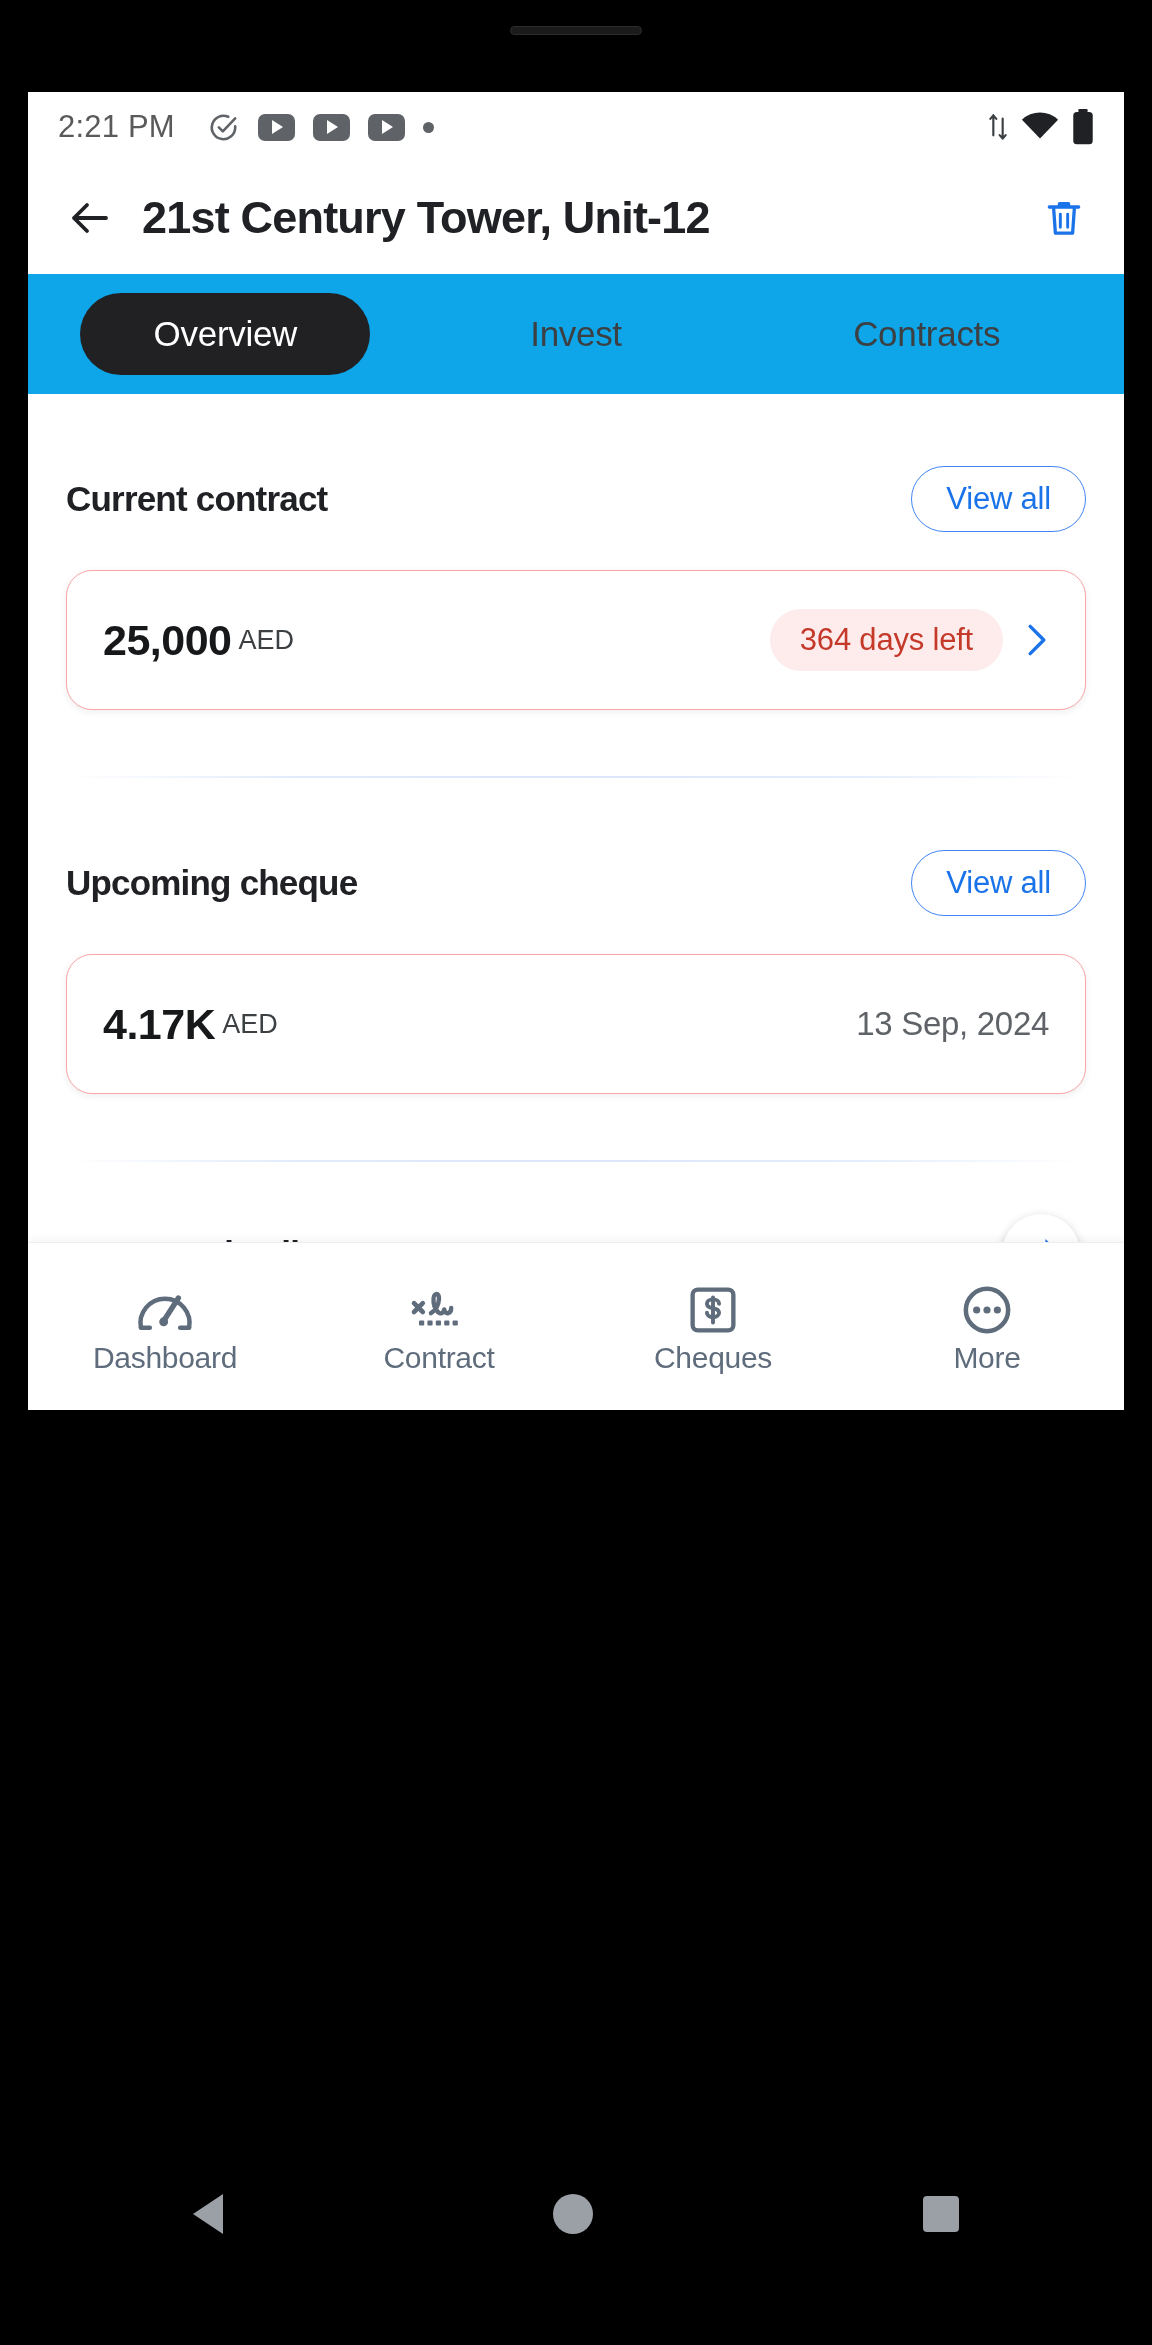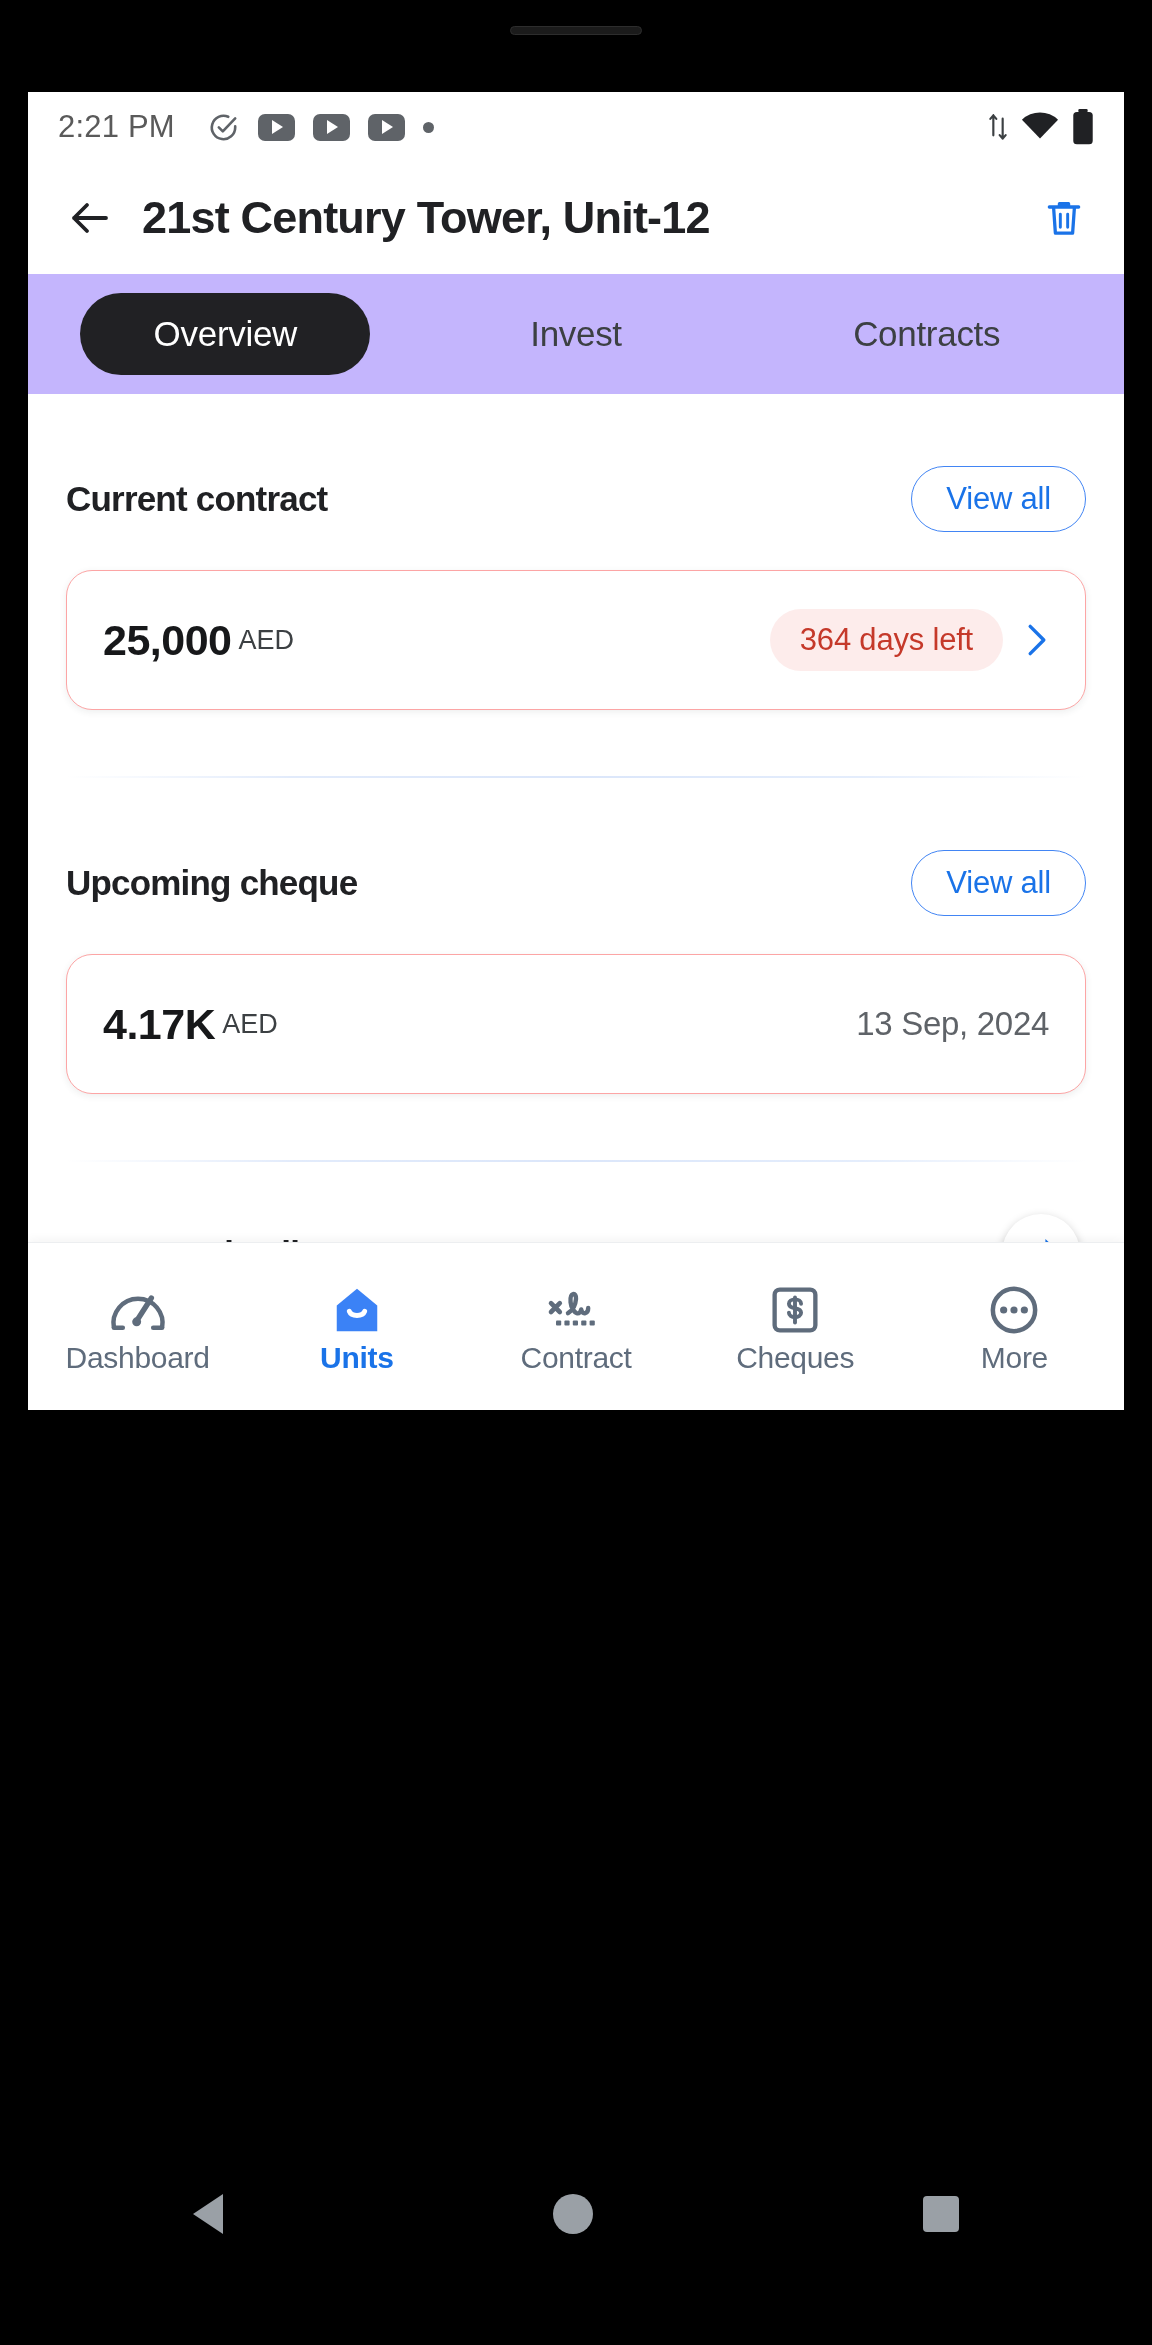--- a/index.html
+++ b/index.html
@@ -74,21 +74,21 @@
   .appbar-title {
     font-size:45px; font-weight:700; color:#202124;
     letter-spacing:-.8px; white-space:nowrap;
     flex:1;
   }
   .trash-btn { width:44px; height:48px; flex:none; cursor:pointer; }
 
   
   .tabs {
     height:120px;
-    background:#c4b5fd;
+    background:#0ea5e9;
     display:flex; align-items:center;
     padding:0 22px;
   }
   .tab {
     flex:1;
     text-align:center;
     font-size:35px;
     color:#3c4043;
     padding:21px 0;
     border-radius:44px;
@@ -385,29 +385,20 @@
         <span class="navicon">
           <svg viewBox="0 0 26 22" width="58" height="50">
               <path d="M2.2 19a11 11 0 1 1 21.6 0" fill="none" stroke="#5f6c7c" stroke-width="2"></path>
               <path d="M2.2 19h4M19.8 19h4" stroke="#5f6c7c" stroke-width="2" stroke-linecap="round"></path>
               <path d="M12.6 15.6L19 5.6" stroke="#5f6c7c" stroke-width="2.4" stroke-linecap="round"></path>
               <circle cx="12.4" cy="16.3" r="2" fill="#5f6c7c"></circle>
             </svg>
         </span>
         <span class="navlabel">Dashboard</span>
       </div>
-      <div class="navitem active">
-        <span class="navicon">
-          <svg viewBox="0 0 24 24" width="54" height="54">
-              <path d="M12 2.6L21 10v11.4H3V10z" fill="#3b82f6"></path>
-              <path d="M8.6 12.6c.9 2.4 5.9 2.4 6.8 0" fill="none" stroke="#ffffff" stroke-width="2.2" stroke-linecap="round"></path>
-            </svg>
-        </span>
-        <span class="navlabel">Units</span>
-      </div>
       <div class="navitem">
         <span class="navicon">
           <svg viewBox="0 0 30 24" width="60" height="50">
             <path d="M2.5 8.6l4.4 4.4M6.9 8.6l-4.4 4.4" stroke="#5f6c7c" stroke-width="2.3" stroke-linecap="round"></path>
             <path d="M11 13.6c2.2-1.4 3.8-4.2 4-7.2.1-1.6-.6-2.6-1.5-2.3-1 .3-1.4 1.9-1.2 4 .3 2.8 1.7 5 3.1 5.5 1.2.4 2-.7 2.2-1.9.2 1.3 1 2.2 2 1.9 1-.3 1.5-1.6 1.5-2.6" fill="none" stroke="#5f6c7c" stroke-width="2.2" stroke-linecap="round" stroke-linejoin="round"></path>
             <g fill="#5f6c7c">
                 <rect x="5" y="17.2" width="2.6" height="2.6" rx=".5"></rect>
                 <rect x="9.2" y="17.2" width="2.6" height="2.6" rx=".5"></rect>
                 <rect x="13.4" y="17.2" width="2.6" height="2.6" rx=".5"></rect>
                 <rect x="17.6" y="17.2" width="2.6" height="2.6" rx=".5"></rect>

